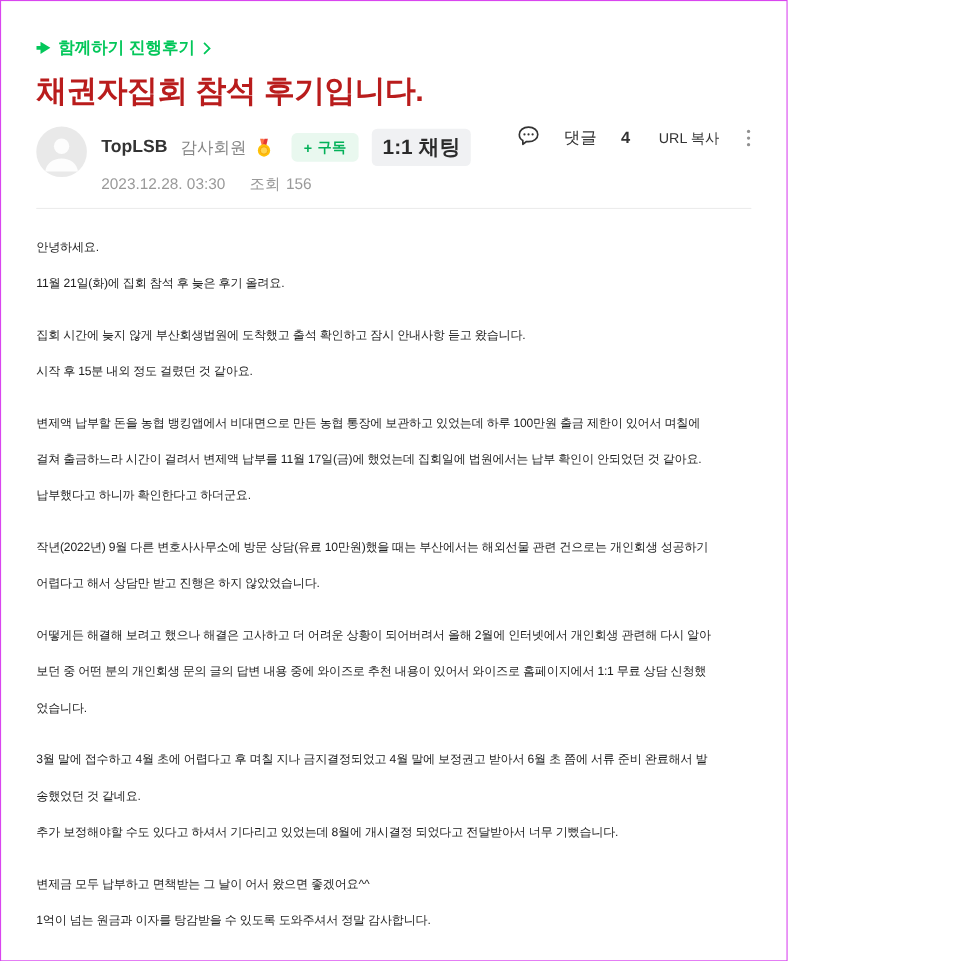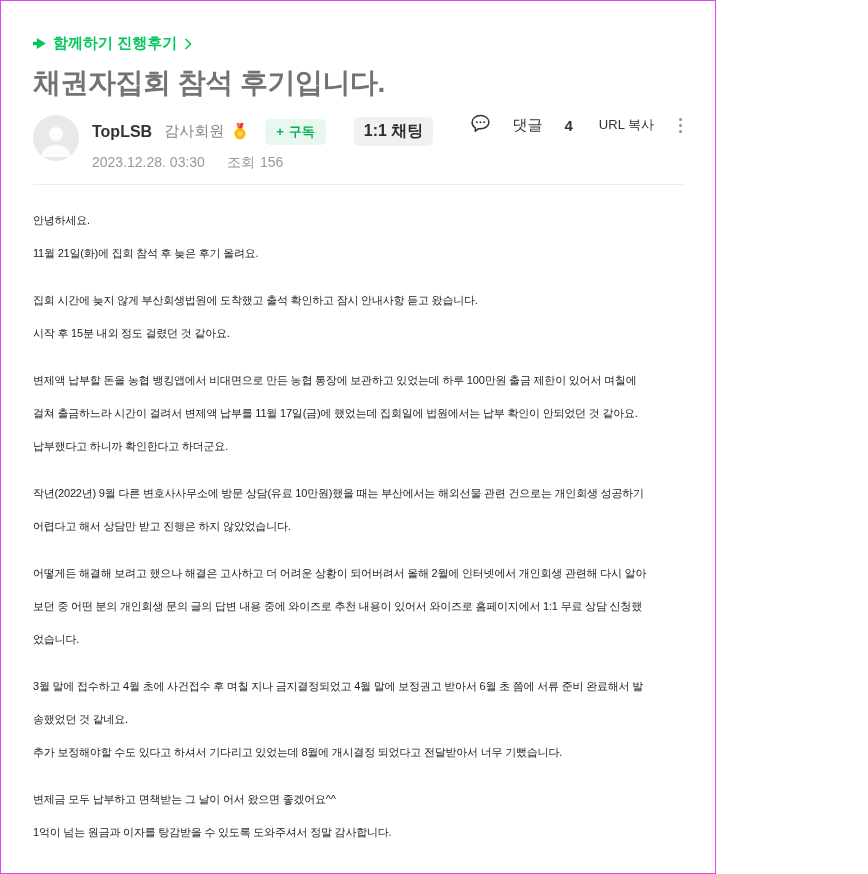--- a/index.html
+++ b/index.html
@@ -7,36 +7,36 @@
   body { font-family:"Liberation Sans","DejaVu Sans",sans-serif; color:#1c1c1c; overflow:hidden; }
   .page { width:716px; height:874px; border:1px solid #d946ef; background:#fff; position:relative; }
   .inner { padding:0 32px; }
 
   
   .breadcrumb { margin-top:33px; display:flex; align-items:center; gap:7px;
                 color:#03c75a; font-size:15px; font-weight:700; cursor:pointer; }
   .breadcrumb svg { display:block; }
 
   
-  .post-title { margin-top:11px; font-size:28px; font-weight:700; color:#737373; letter-spacing:-0.5px; }
+  .post-title { margin-top:11px; font-size:28px; font-weight:700; color:#b91c1c; letter-spacing:-0.5px; }
 
   
   .profile { margin-top:13px; display:flex; align-items:flex-start; }
   .avatar { width:46px; height:46px; border-radius:50%; background:#e9e9e9; overflow:hidden;
             display:flex; align-items:flex-end; justify-content:center; flex:0 0 auto; cursor:pointer; }
   .profile-info { margin-left:13px; padding-top:2px; }
   .name-row { display:flex; align-items:center; gap:12px;justify-content:space-between; }
   .nickname { font-size:16px; font-weight:700; color:#333; cursor:pointer; }
   .grade { font-size:15px; color:#848484; }
   .badge { display:inline-flex; margin-left:-3px; }
   .btn-subscribe { margin-left:6px; background:#e9f8ef; color:#03b159; font-size:13px; font-weight:700;
                    border:none; border-radius:5px; padding:4px 11px; cursor:pointer;
                    font-family:inherit; display:inline-flex; gap:5px; align-items:center; }
-  .btn-chat { background:#f0f1f3; color:#2b2b2b; font-size:16px; font-weight:700; border:none;
-              border-radius:5px; padding:4px 10px; cursor:pointer; font-family:inherit;margin-left:16px; }
+  .btn-chat { background:#f0f1f3; color:#2b2b2b; font-size:19px; font-weight:700; border:none;
+              border-radius:5px; padding:4px 10px; cursor:pointer; font-family:inherit; }
   .date-row { margin-top:8px; font-size:14px; color:#999; display:flex; gap:22px; }
   .views { display:flex; gap:5px; }
 
   
   .top-actions { position:absolute; top:112px; right:30px; display:flex; align-items:center; }
   .comment-btn { display:flex; align-items:center; gap:22px; font-size:15px; color:#333; cursor:pointer; }
   .comment-count { font-weight:700; }
   .url-copy { margin-left:26px; font-size:13px; color:#333; cursor:pointer; }
   .more-btn { margin-left:22px; display:flex; flex-direction:column; gap:3px; padding:4px 3px; cursor:pointer; }
   .more-btn i { width:3px; height:3px; border-radius:50%; background:#909090; display:block; }
@@ -152,21 +152,21 @@
     <div class="para">
       <div class="line">작년(2022년) 9월 다른 변호사사무소에 방문 상담(유료 10만원)했을 때는 부산에서는 해외선물 관련 건으로는 개인회생 성공하기</div>
       <div class="line">어렵다고 해서 상담만 받고 진행은 하지 않았었습니다.</div>
     </div>
     <div class="para">
       <div class="line">어떻게든 해결해 보려고 했으나 해결은 고사하고 더 어려운 상황이 되어버려서 올해 2월에 인터넷에서 개인회생 관련해 다시 알아</div>
       <div class="line">보던 중 어떤 분의 개인회생 문의 글의 답변 내용 중에 와이즈로 추천 내용이 있어서 와이즈로 홈페이지에서 1:1 무료 상담 신청했</div>
       <div class="line">었습니다.</div>
     </div>
     <div class="para">
-      <div class="line">3월 말에 접수하고 4월 초에 사건접수 후 며칠 지나 금지결정되었고 4월 말에 보정권고 받아서 6월 초 쯤에 서류 준비 완료해서 발</div>
+      <div class="line">3월 말에 접수하고 4월 초에 어렵다고 후 며칠 지나 금지결정되었고 4월 말에 보정권고 받아서 6월 초 쯤에 서류 준비 완료해서 발</div>
       <div class="line">송했었던 것 같네요.</div>
       <div class="line">추가 보정해야할 수도 있다고 하셔서 기다리고 있었는데 8월에 개시결정 되었다고 전달받아서 너무 기뻤습니다.</div>
     </div>
     <div class="para">
       <div class="line">변제금 모두 납부하고 면책받는 그 날이 어서 왔으면 좋겠어요^^</div>
       <div class="line">1억이 넘는 원금과 이자를 탕감받을 수 있도록 도와주셔서 정말 감사합니다.</div>
     </div>
     <div class="para">
       <div class="line">모두 행복한 일 가득하고 성공하시길 기원합니다.</div>
     </div>

